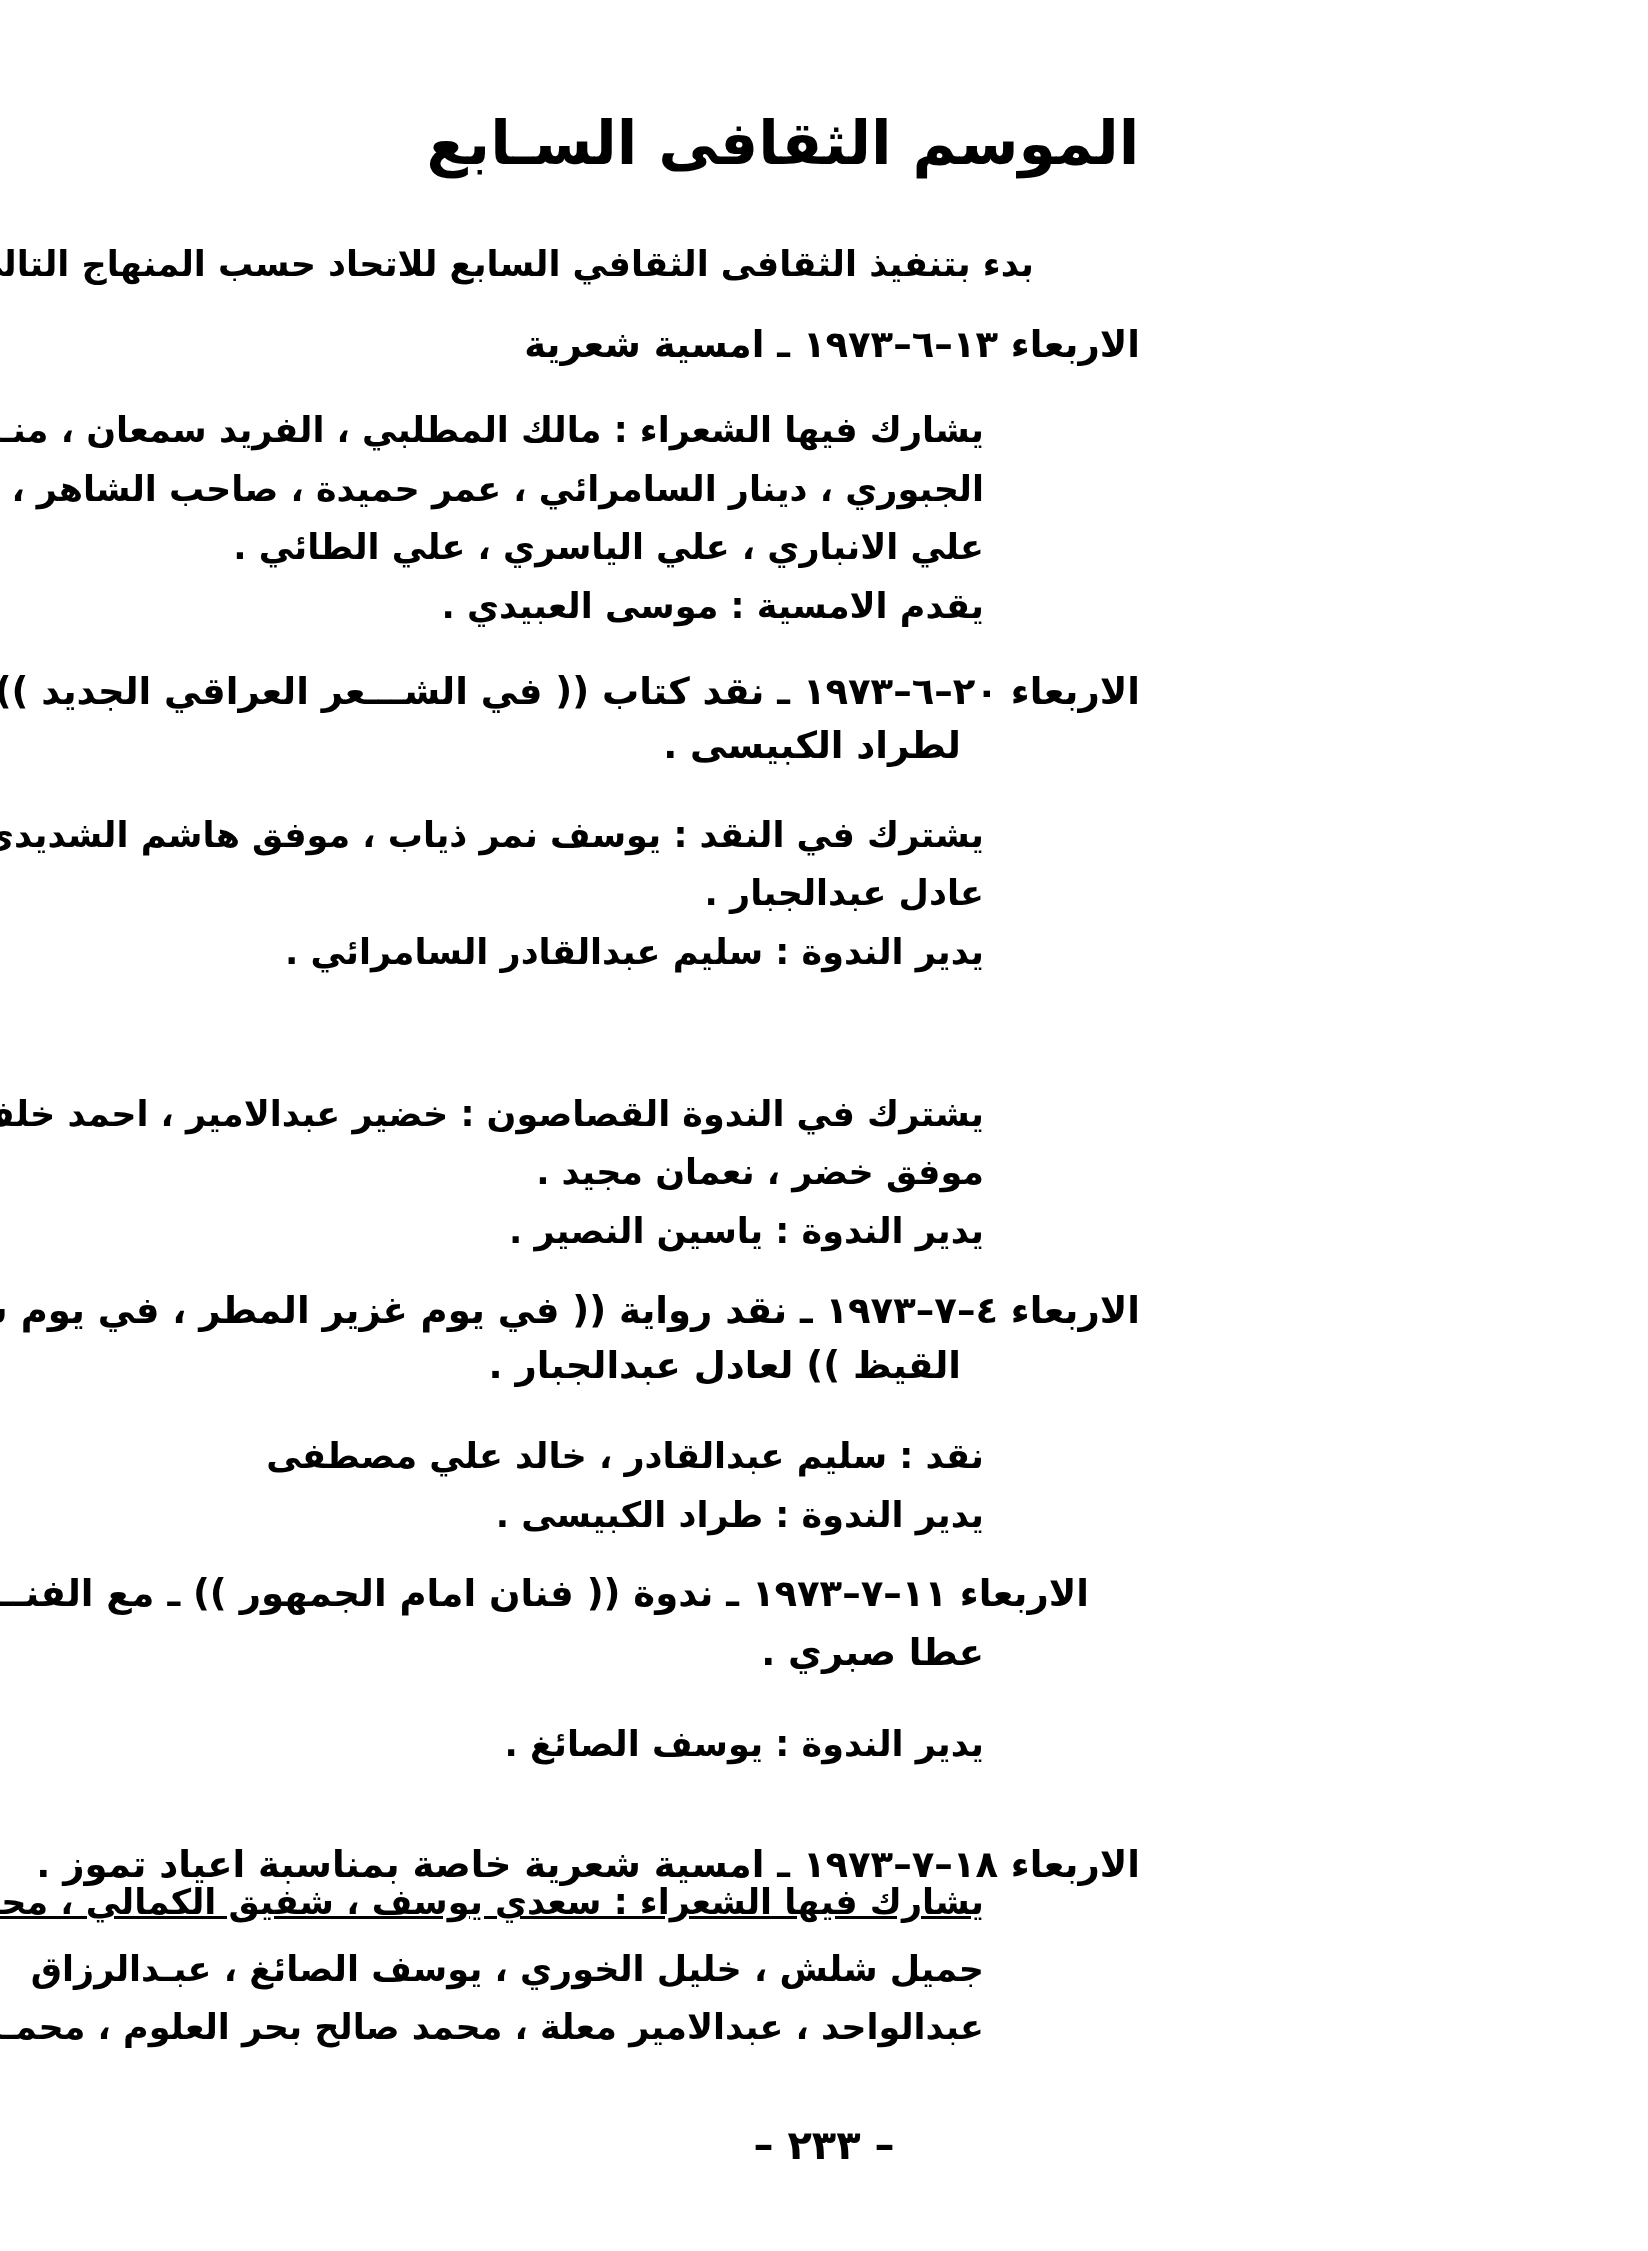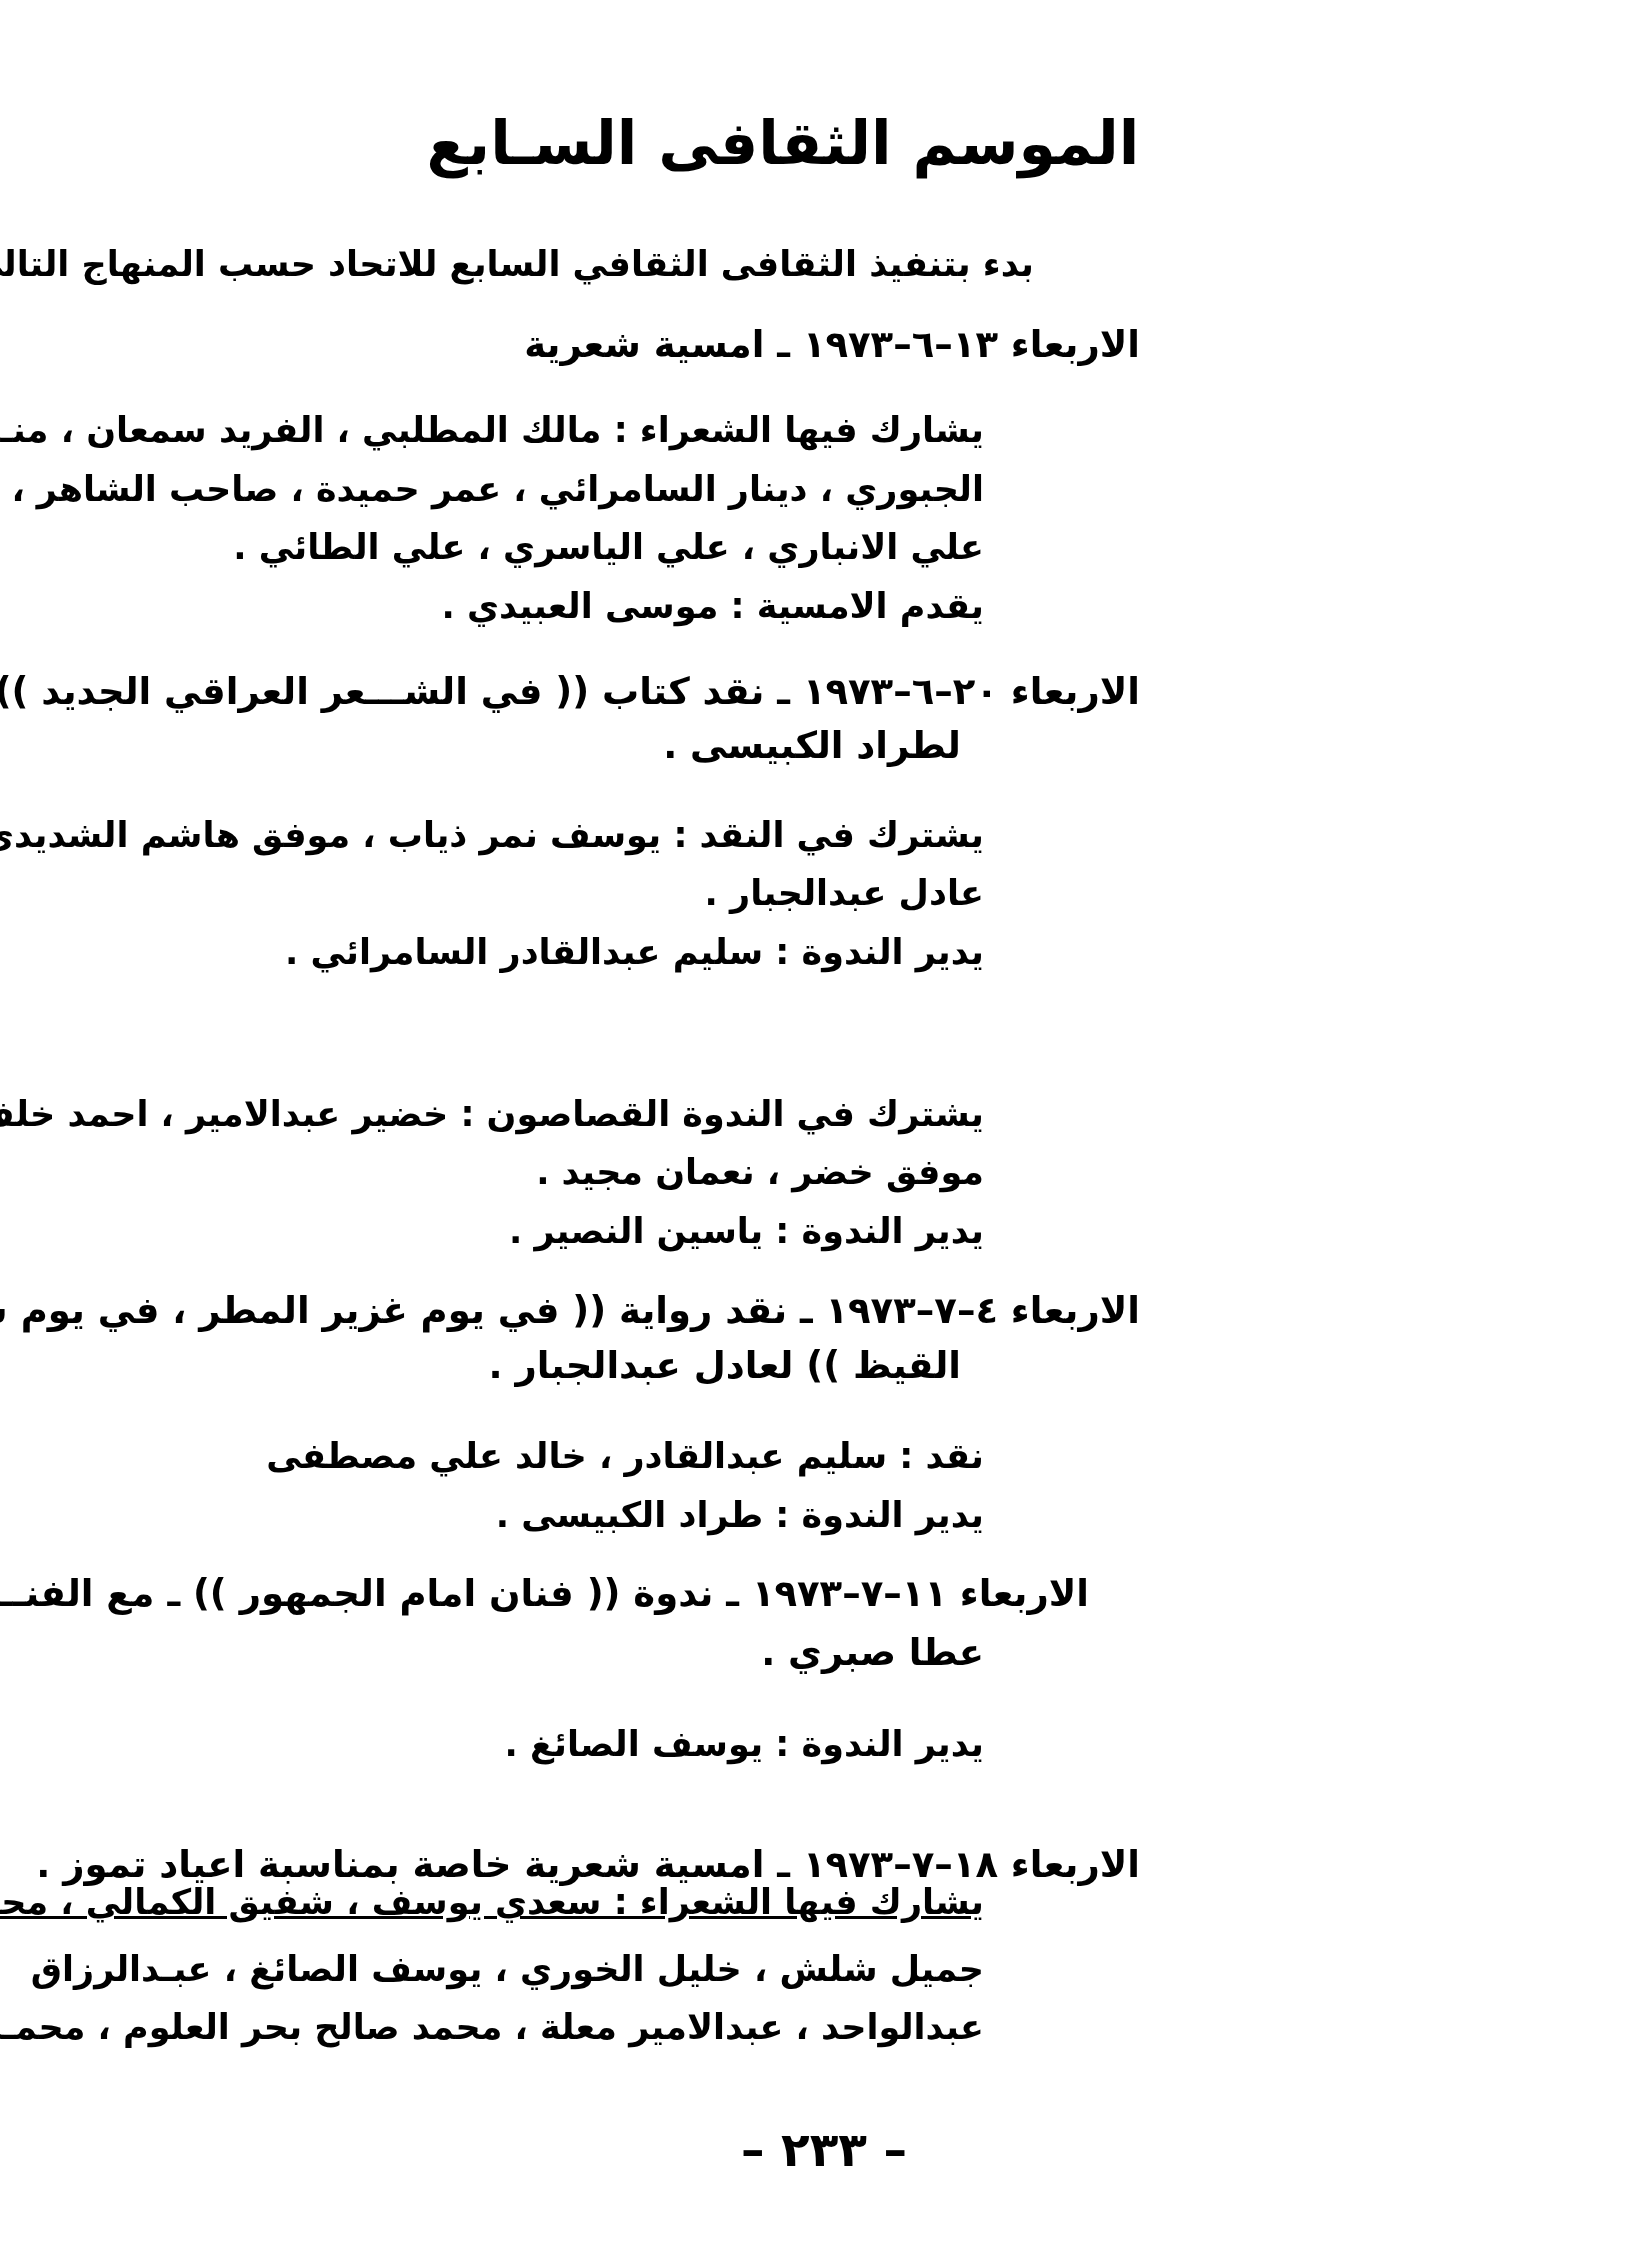--- a/index.html
+++ b/index.html
@@ -14,21 +14,21 @@
   }
   .line {
     position: absolute; right: 196px; white-space: nowrap;
     font-size: 35px; line-height: 1.1;
   }
   .bold { font-weight: bold; font-size: 37px; }
   .body { font-weight: bold; }
   .indent { right: 352px; }
   .footer {
     position: absolute; top: 2122px; left: 0; width: 1648px; text-align: center;
-    font-size: 47px; font-weight: bold; direction: rtl;
+    font-size: 40px; font-weight: bold; direction: rtl;
   }
 </style>
 </head>
 <body>
 
 <div class="page">
   <div class="title">الموسم الثقافى السـابع</div>
 
   <div class="line body" style="top:245px; right:302px;">بدء بتنفيذ الثقافى الثقافي السابع للاتحاد حسب المنهاج التالي :</div>
 

